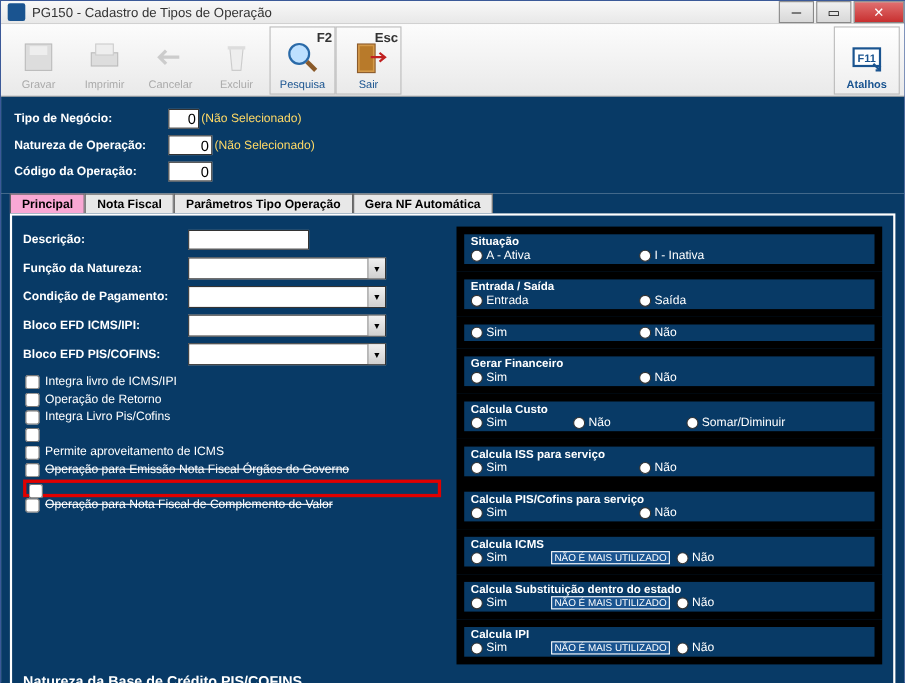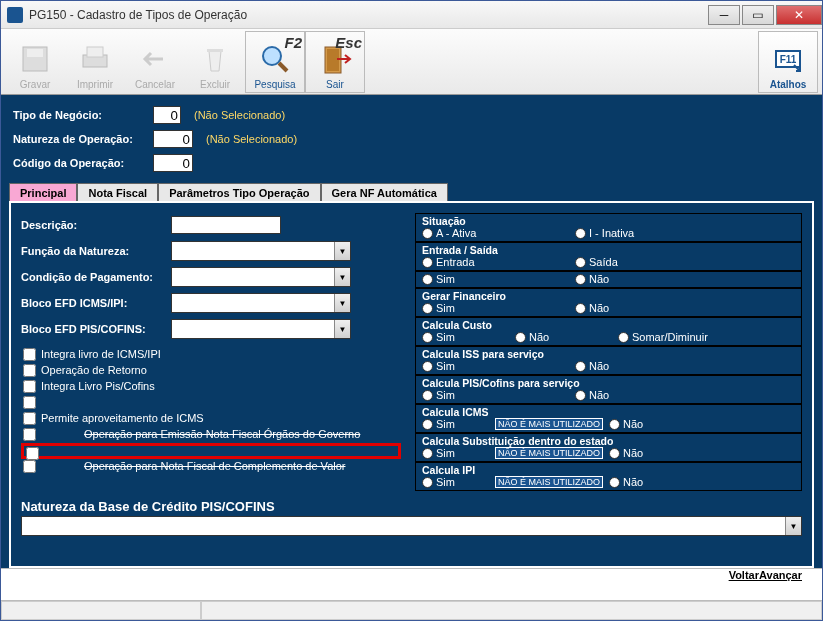--- a/index.html
+++ b/index.html
@@ -8,46 +8,46 @@
 .titlebar { height: 28px; background: linear-gradient(#f8f8f8,#e8e8e8); display: flex; align-items: center; padding: 0 0 0 6px; border-bottom:1px solid #ccc; }
 .tb-icon { width: 16px; height: 16px; background:#1a5490; margin-right:6px; border-radius:2px;}
 .titlebar-text { flex: 1; font-size: 12px; color: #333; }
 .win-ctrl { display:flex; }
 .win-btn { width: 32px; height: 20px; border: 1px solid #888; background: linear-gradient(#f0f0f0,#d8d8d8); margin-left:2px; display:flex; align-items:center; justify-content:center; font-size:12px; cursor:pointer;}
 .win-close { background: linear-gradient(#e07070,#c83030); color:#fff; width:46px;}
 .toolbar { height: 66px; background: linear-gradient(#fcfcfc,#e9e9e9); border-bottom: 1px solid #999; display: flex; padding: 2px 4px; }
 .tool-btn { width: 60px; height: 62px; border: 1px solid transparent; display:flex; flex-direction:column; align-items:center; justify-content:flex-end; padding:2px; cursor:pointer; font-size:10px; color:#555; position:relative;}
 .tool-btn.dis { color:#aaa; cursor:default;}
 .tool-icon { width:36px; height:36px; margin-bottom:2px; }
-.tool-sc { position:absolute; top:2px; right:2px; font-size:15px; font-weight:bold; color:#333;font-style:italic;}
+.tool-sc { position:absolute; top:2px; right:2px; font-size:12px; font-weight:bold; color:#333;}
 .tool-spacer { flex:1; }
 .tool-right .tool-btn{ border:1px solid #bbb; background:linear-gradient(#fff,#eee); color:#1a5490; font-weight:bold;}
 .header-panel { background:#083a66; padding:8px 12px; color:#fff; font-size:11px;}
 .hp-row { display:flex; align-items:center; height:24px; }
 .hp-label { width:140px; font-weight:bold;}
 .hp-input { width:40px; height:18px; background:#fff; border:1px solid #333; color:#000; text-align:right; padding:0 2px;}
-.hp-hint { color:#ffd966; margin-left:13px;}
+.hp-hint { color:#ffd966; margin-left:2px;}
 .tabs-wrap { background:#083a66; padding: 0 8px; flex:1; display:flex; flex-direction:column; }
 .tabs { display:flex; }
 .tab { background:#e8e8e8; border:1px solid #666; border-bottom:none; padding:3px 10px 2px; font-size:11px; font-weight:bold; cursor:pointer; margin-right:0;}
 .tab.active { background:#f9a8d4; }
 .tab-content { background:#083a66; border:2px solid #fff; flex:1; padding:10px 10px 6px; position:relative; display:flex; flex-direction:column;}
 .columns { display:flex; gap:14px; }
 .col-left { width:380px; }
 .col-right { flex:1; }
 .form-row { display:flex; align-items:center; height:24px; margin-bottom:2px;}
 .form-label { color:#fff; font-weight:bold; width:150px; font-size:11px;}
 .text-input { height:18px; background:#fff; border:1px solid #333; }
 .select-input { height:20px; background:#fff; border:1px solid #333; width:180px; display:flex; align-items:center; justify-content:flex-end;}
 .sel-arrow { width:16px; height:18px; background:linear-gradient(#f0f0f0,#d0d0d0); border-left:1px solid #888; display:flex; align-items:center; justify-content:center; font-size:8px;}
 .check-row { height:16px; display:flex; align-items:flex-start; color:#fff; font-size:11px; padding:1px 2px;}
 .check-row input { margin-right:5px;}
 .highlight { border:3px solid #e00000; }
-.strike { text-decoration: line-through; gap: 43px; }
-.fieldset { border:1px solid #000000; padding:1px 6px 2px; margin-bottom:0px; position:relative;}
+.strike { text-decoration: line-through; }
+.fieldset { border:7px solid #000000; padding:1px 6px 2px; margin-bottom:0px; position:relative;}
 .fieldset-legend { color:#fff; font-weight:bold; font-size:10.5px; }
 .radio-row { display:flex; align-items:center; gap:3px; color:#fff; font-size:11px;}
 .radio-row .opt { display:flex; align-items:center; gap:3px; min-width:70px;}
 .radio-circle { width:11px; height:11px; border-radius:50%; background:#fff; border:1px solid #333; flex-shrink:0;}
 .badge { display:inline-block; background:#1a5490; color:#fff; border:1px solid #fff; font-size:9px; padding:0 2px; margin-right:3px;}
 .bottom-row { margin-top:8px;}
 .wide-select { display:flex; border:1px solid #333; background:#fff; height:20px; margin-top:2px;}
 .footer-bar { height:32px; background:#fff; border-top:1px solid #bbb; display:flex; justify-content:flex-end; align-items:flex-start; padding:0 20px; }
 .footer-btn { text-decoration:underline; font-weight:bold; font-size:11px; cursor:pointer;}
 .status-bar { height:20px; background:#f0f0f0; border-top:1px solid #bbb; display:flex;}

